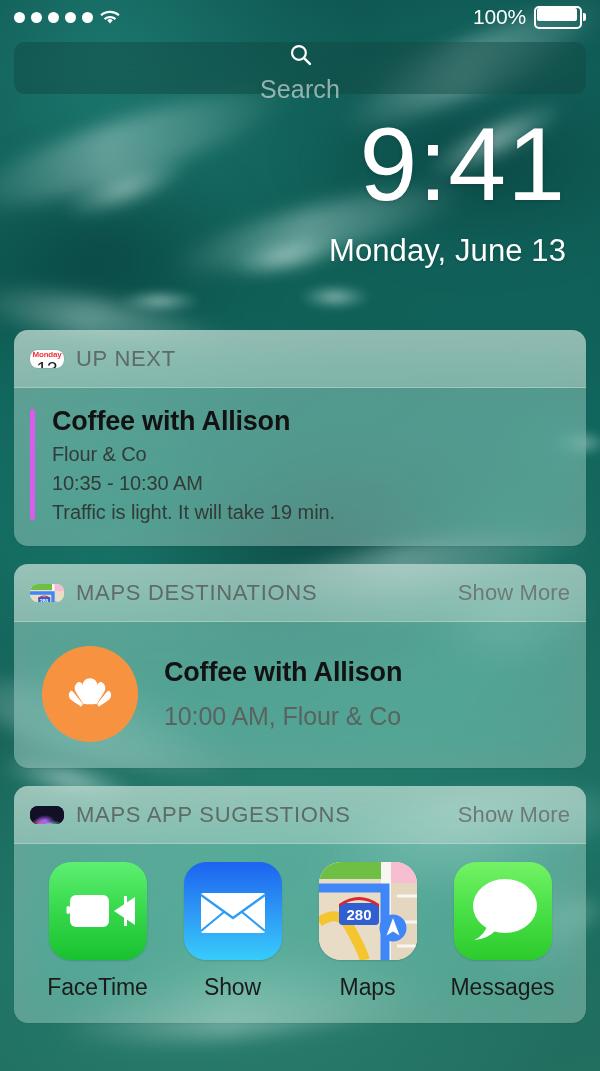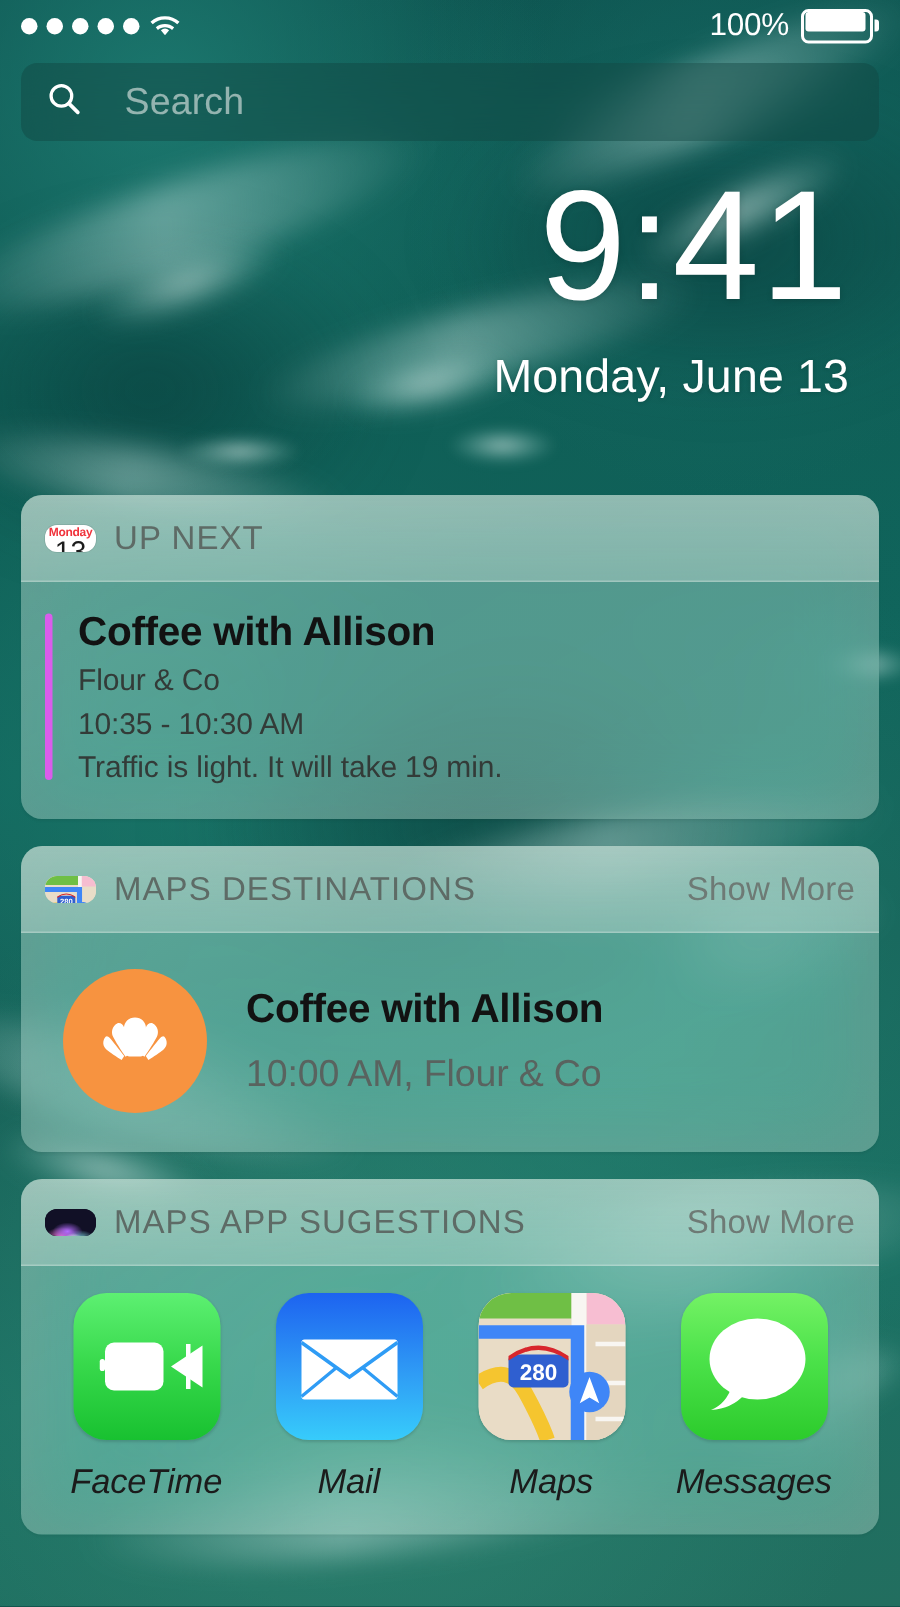--- a/index.html
+++ b/index.html
@@ -58,22 +58,23 @@
     border:2px solid #fff; border-radius:5px;
   }
   .batt-fill { position:absolute; left:2.5px; top:2.5px; width:40px; height:13px; background:#fff; border-radius:2px; }
   .batt-cap { position:absolute; right:0; top:7.5px; width:3px; height:8px; background:#fff; border-radius:0 2px 2px 0; }
 
   
   #searchbar {
     position:absolute; top:42px; left:14px; right:14px; height:52px; z-index:6;
     background:rgba(18,70,66,.46);
     border-radius:11px;
-    display:flex; align-items:center; padding:0 16px; gap:28px;
+    display:flex; align-items:center; padding:0 16px; gap:4px;
     backdrop-filter:blur(12px);
+    flex-direction:column;
   }
   .search-ph { color:rgba(226,232,230,.62); font-size:25px; letter-spacing:.1px; }
 
   
   #clockblock { position:absolute; top:112px; right:34px; z-index:6; text-align:right; color:#fff;margin-left:22px; }
   .clock {
     font-size:104px; line-height:1.0; font-weight:100;
     letter-spacing:1px;
     font-family:"Liberation Sans", sans-serif;
     text-shadow:0 1px 4px rgba(0,0,0,.16);
@@ -127,21 +128,21 @@
     width:96px; height:96px; border-radius:50%; flex:none;
     background:#f79340; display:flex; align-items:center; justify-content:center;
   }
   .dest-title { font-size:27px; font-weight:700; color:#121212; letter-spacing:-.2px; }
   .dest-sub { font-size:25px; color:#59635f; margin-top:14px; letter-spacing:-.1px; }
 
   
   .appgrid { display:flex; justify-content:space-around; padding:4px 6px 4px; }
   .appcell { display:flex; flex-direction:column; align-items:center; width:118px; }
   .bigicon { width:98px; height:98px; border-radius:22px; overflow:hidden; position:relative; box-shadow:0 1px 2px rgba(0,0,0,.14); }
-  .applabel { margin-top:14px; font-size:23px; color:#1b1b1b; letter-spacing:-.1px;font-style:italic; }
+  .applabel { margin-top:14px; font-size:23px; color:#1b1b1b; letter-spacing:-.1px; }
 
   .ft-ic { background:linear-gradient(180deg,#5df072 0%,#38d94c 48%,#18c130 100%); }
   .mail-ic { background:linear-gradient(180deg,#1d63f0 0%,#2f9cf5 55%,#37ccfb 100%); }
   .msg-ic { background:linear-gradient(180deg,#74f265 0%,#4ce24a 45%,#2ccb2c 100%); }
   .mapbig { background:#efe4cf; }
 </style>
 </head>
 <body>
 
 <div id="wallpaper">
@@ -322,21 +323,21 @@
         </div>
 
         <div class="appcell">
           <span class="bigicon mail-ic">
             <svg viewBox="0 0 98 98" width="98" height="98">
               <rect x="17" y="31" width="64" height="40" rx="2" fill="#fff"></rect>
               <path d="M17 33 L49 56 81 33" fill="none" stroke="#2f9cf5" stroke-width="2.4"></path>
               <path d="M17 69 L40 50 M81 69 L58 50" fill="none" stroke="#2f9cf5" stroke-width="2.2"></path>
             </svg>
           </span>
-          <span class="applabel">Mail</span>
+          <span class="applabel">Show</span>
         </div>
 
         <div class="appcell">
           <span class="bigicon mapbig">
             <svg viewBox="0 0 98 98" width="98" height="98">
               <rect width="98" height="98" fill="#e9dcc6"></rect>
               <rect x="0" y="0" width="62" height="17" fill="#6fbf45"></rect>
               <rect x="72" y="0" width="26" height="21" fill="#f7bed2"></rect>
               <rect x="62" y="0" width="10" height="98" fill="#f8f6f2"></rect>
               <rect x="72" y="21" width="26" height="77" fill="#e4d6bf"></rect>

